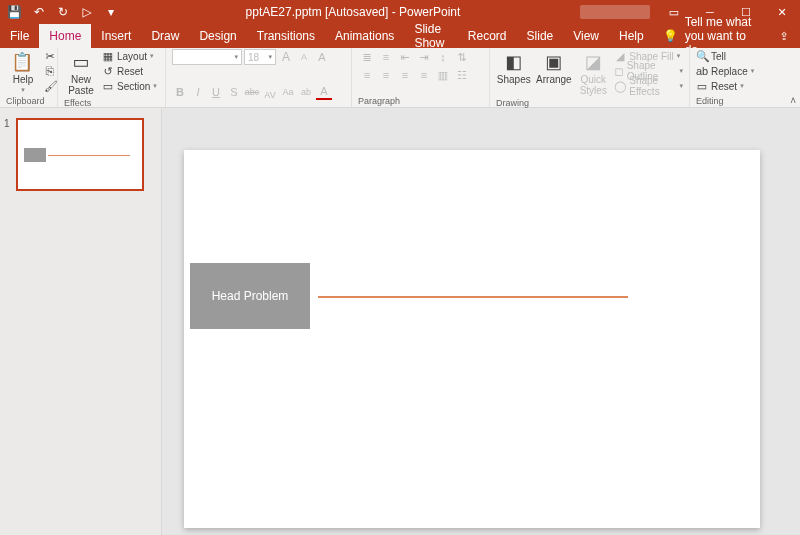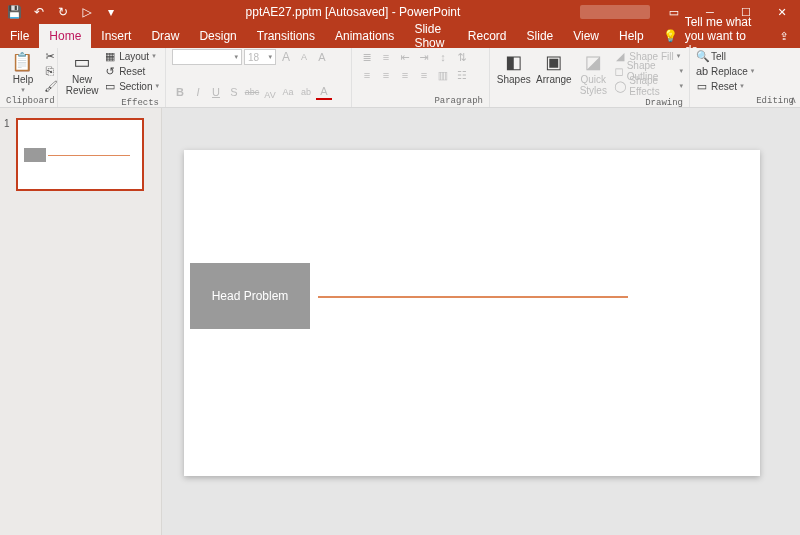--- a/index.html
+++ b/index.html
@@ -21,21 +21,21 @@
 .tab.active { background: #f3f2f1; color: #be185d; }
 .tellme { display: flex; align-items: center; gap: 6px; padding: 0 10px; font-size: 12px; }
 .tellme .bulb { font-size: 12px; }
 .tab-right { margin-left: auto; display: flex; }
 .tab-right div { width: 32px; display: flex; align-items: center; justify-content: center; }
 
 
 .ribbon { height: 60px; background: #f3f2f1; border-bottom: 1px solid #d7d7d7; display: flex; position: relative; }
 .group { border-right: 1px solid #e1e1e1; padding: 1px 6px 0; display: flex; flex-direction: column; }
 .group-body { flex: 1; display: flex; align-items: flex-start; gap: 4px; }
-.group-label { font-size: 9px; color: #666; text-align: right; padding-bottom: 1px; height: 11px; font-family: Liberation Mono, monospace; }
+.group-label { font-size: 9px; color: #666; text-align: left; padding-bottom: 1px; height: 11px; }
 .bigbtn { display: flex; flex-direction: column; align-items: center; justify-content: center; gap: 1px; padding: 2px 4px; min-width: 34px; }
 .bigbtn .ic { font-size: 18px; }
 .bigbtn .lbl { font-size: 10px; line-height: 11px; text-align: center; }
 .smallrow { display: flex; flex-direction: column; gap: 1px; font-size: 10px; }
 .smallrow div { display: flex; align-items: center; gap: 3px; height: 14px; }
 .smallrow .ic { width: 12px; text-align: center; font-size: 11px; }
 .disabled { color: #bcbcbc; }
 .font-row1 { display: flex; gap: 2px; align-items: center; }
 .fontbox { width: 70px; height: 16px; border: 1px solid #ccc; background: #fff; font-size: 10px; padding: 0 3px; display: flex; align-items: center; justify-content: space-between; }
 .sizebox { width: 32px; height: 16px; border: 1px solid #ccc; background: #fff; font-size: 10px; padding: 0 3px; display: flex; align-items: center; justify-content: space-between; }
@@ -49,21 +49,21 @@
 
 .workspace { display: flex; height: 427px; }
 .thumbs { width: 162px; background: #eceae8; border-right: 1px solid #d9d7d4; padding: 10px 8px 10px 4px; }
 .thumb-wrap { display: flex; gap: 4px; }
 .thumb-num { font-size: 10px; color: #555; width: 8px; }
 .thumb { width: 128px; height: 73px; background: #fff; border: 2px solid #c43e1c; position: relative; }
 .thumb .box { position: absolute; left: 6px; top: 28px; width: 22px; height: 14px; background: #9a9a9a; }
 .thumb .line { position: absolute; left: 30px; top: 35px; width: 82px; height: 1px; background: #e08a5b; }
 
 .canvas-area { flex: 1; position: relative; background: #e6e6e6; overflow: hidden; }
-.slide { position: absolute; left: 22px; top: 42px; width: 576px; height: 326px; background: #fff; box-shadow: 0 2px 6px rgba(0,0,0,0.25); }
+.slide { position: absolute; left: 22px; top: 42px; width: 576px; height: 378px; background: #fff; box-shadow: 0 2px 6px rgba(0,0,0,0.25); }
 .shape-box { position: absolute; left: 6px; top: 113px; width: 120px; height: 66px; background: #9a9a9a; display: flex; align-items: center; justify-content: center; color: #fff; font-size: 12px; }
 .shape-line { position: absolute; left: 134px; top: 146px; width: 310px; height: 1.5px; background: #e08a5b; }
 
 .drop { font-size: 7px; color: #888; }
 </style>
 </head>
 <body>
 
 <div class="titlebar">
   <div class="qat">
@@ -127,21 +127,21 @@
       </div>
     </div>
     <div class="group-label">Clipboard</div>
   </div>
 
   <div class="group" style="width:108px;">
     <div class="group-body">
       <div class="bigbtn">
         <span class="ic">▭</span>
         <span class="lbl" style="white-space:pre;">New
-Review</span>
+Paste</span>
       </div>
       <div class="smallrow">
         <div>
             <span class="ic">▦</span>
             <span>Layout</span>
             <span class="drop">▾</span>
           </div>
         <div>
             <span class="ic">↺</span>
             <span>Reset</span>

